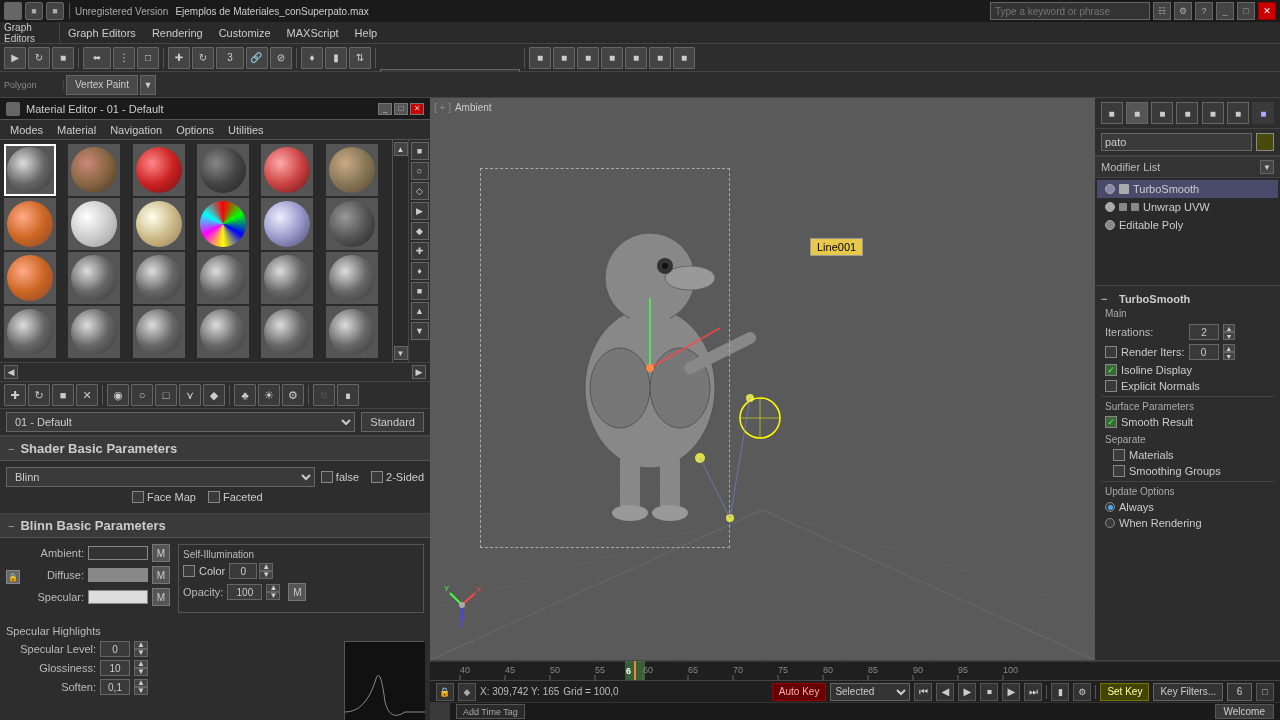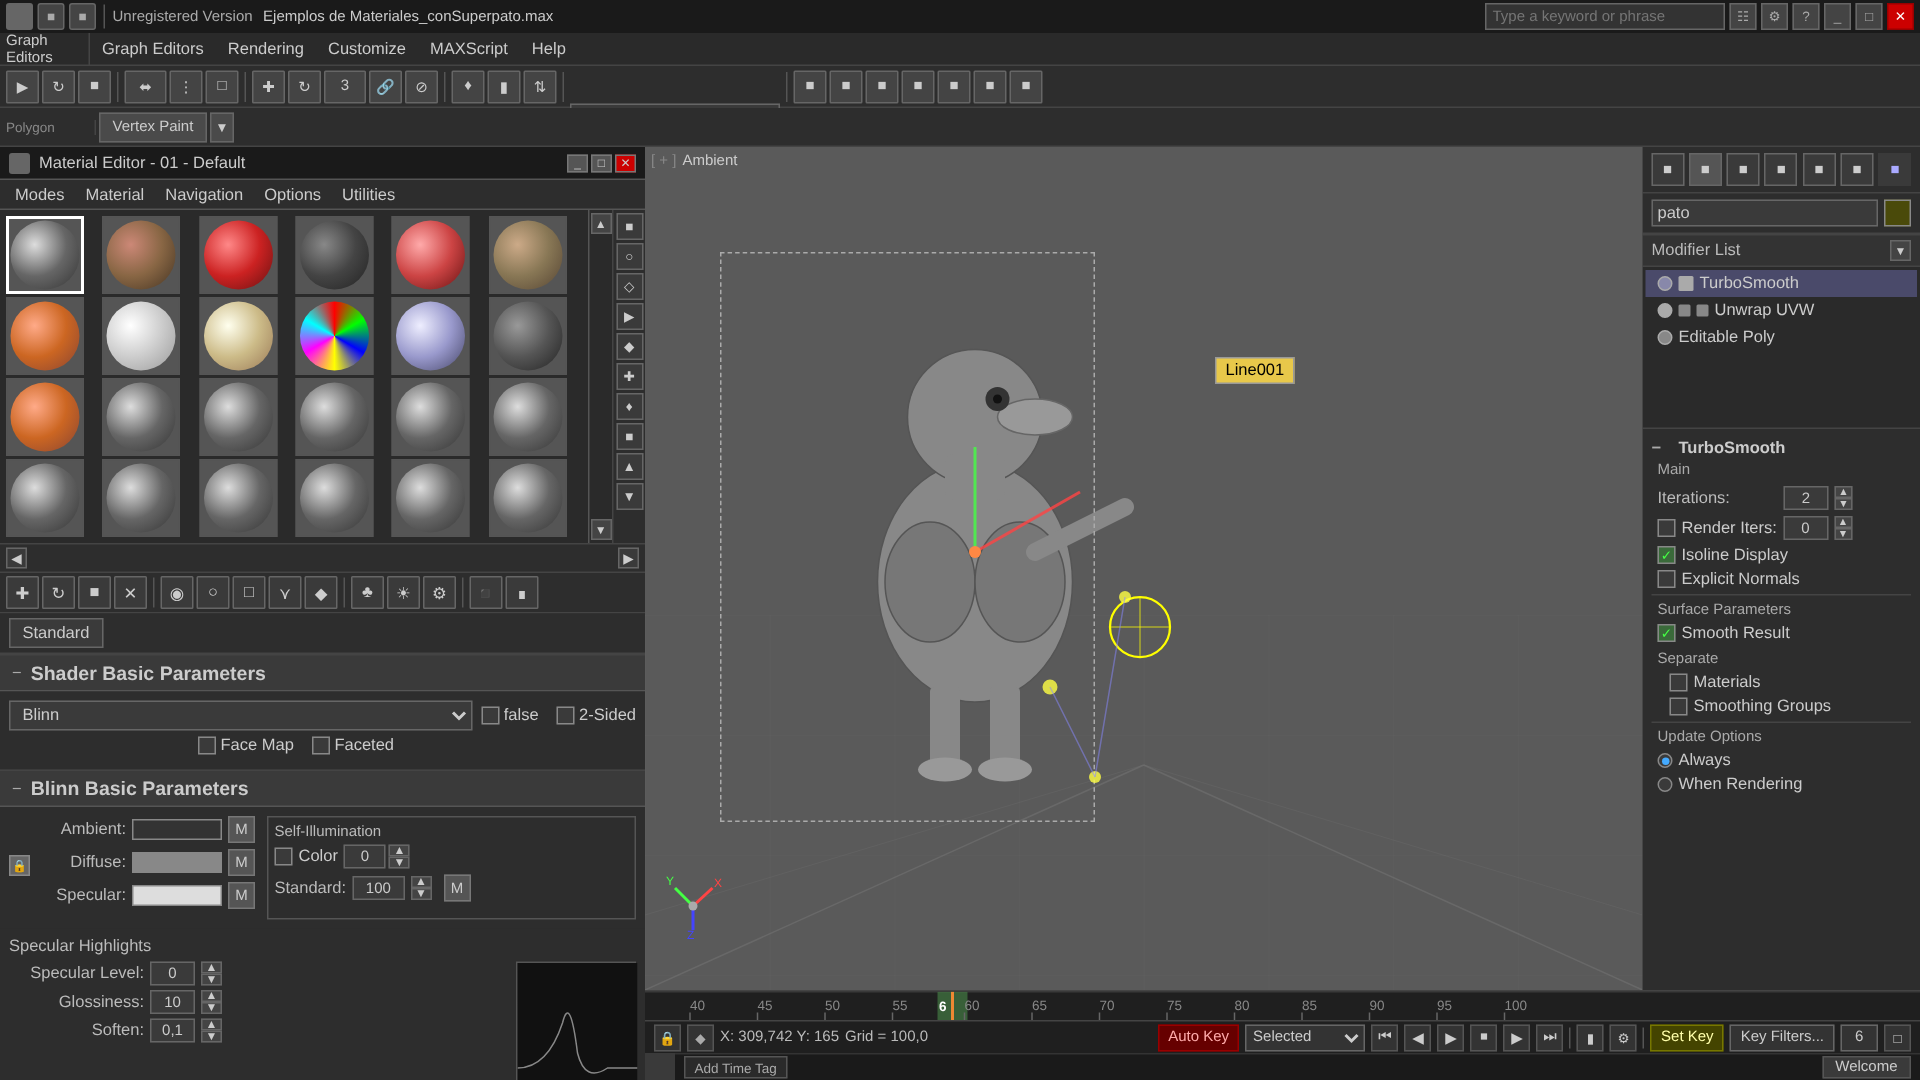--- a/index.html
+++ b/index.html
@@ -380,20 +380,23 @@
         <div class="tb-separator"></div>
         <div class="me-tb-btn">♣</div>
         <div class="me-tb-btn">☀</div>
         <div class="me-tb-btn">⚙</div>
         <div class="tb-separator"></div>
         <div class="me-tb-btn">◾</div>
         <div class="me-tb-btn">∎</div>
       </div>
 
       <div class="me-select-row">
+        <select class="me-main-select">
+          <option>01 - Default</option>
+        </select>
         <button class="me-standard-btn">Standard</button>
       </div>
 
       <div style="flex:1;overflow-y:auto;overflow-x:hidden;background:#2d2d2d;">
 
         <div class="me-section-header">
           <span class="me-section-minus">−</span>
           <span class="me-section-title">Shader Basic Parameters</span>
         </div>
         <div class="shader-params">
@@ -464,21 +467,21 @@
                 <span class="sh-label">Color</span>
                 <div style="display:flex;align-items:center;gap:2px;">
                   <input type="text" style="width: 28px; height: 16px; background: rgb(58, 58, 58); border: 1px solid rgb(102, 102, 102); color: rgb(204, 204, 204); font-size: 10px; text-align: center;" value="0">
                   <div class="spinner-group">
                     <div class="sp-btn">▲</div>
                     <div class="sp-btn">▼</div>
                   </div>
                 </div>
               </div>
               <div class="bp-opacity-row">
-                <span class="bp-op-label">Standard:</span>
+                <span class="bp-op-label">Opacity:</span>
                 <input type="text" class="bp-op-val" value="100" style="">
                 <div class="spinner-group">
                   <div class="sp-btn">▲</div>
                   <div class="sp-btn">▼</div>
                 </div>
                 <div class="bp-icon-btn" style="margin-left:4px;">M</div>
               </div>
             </div>
           </div>
         </div>

